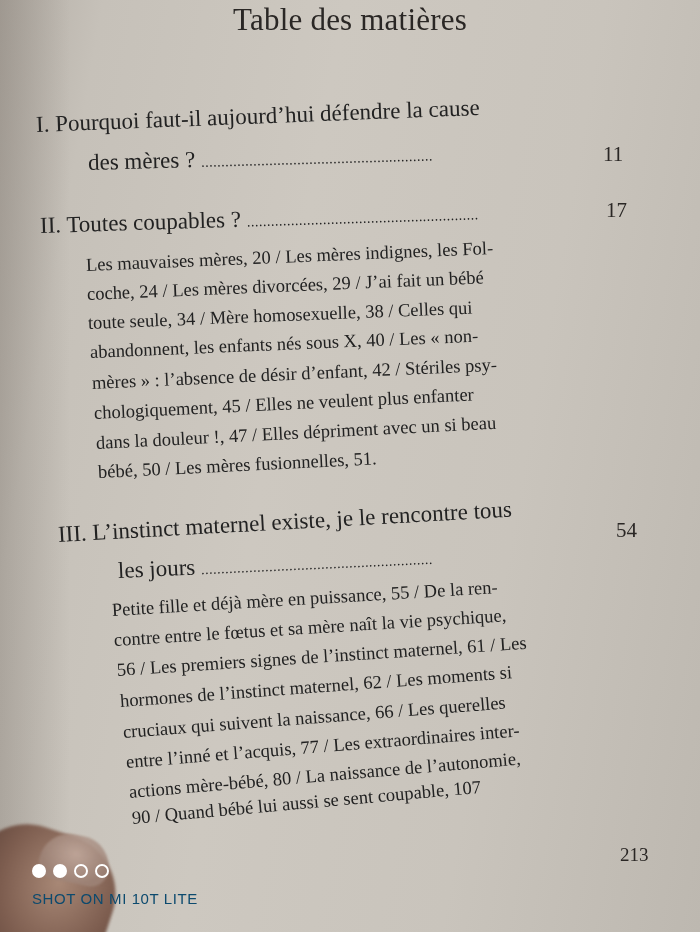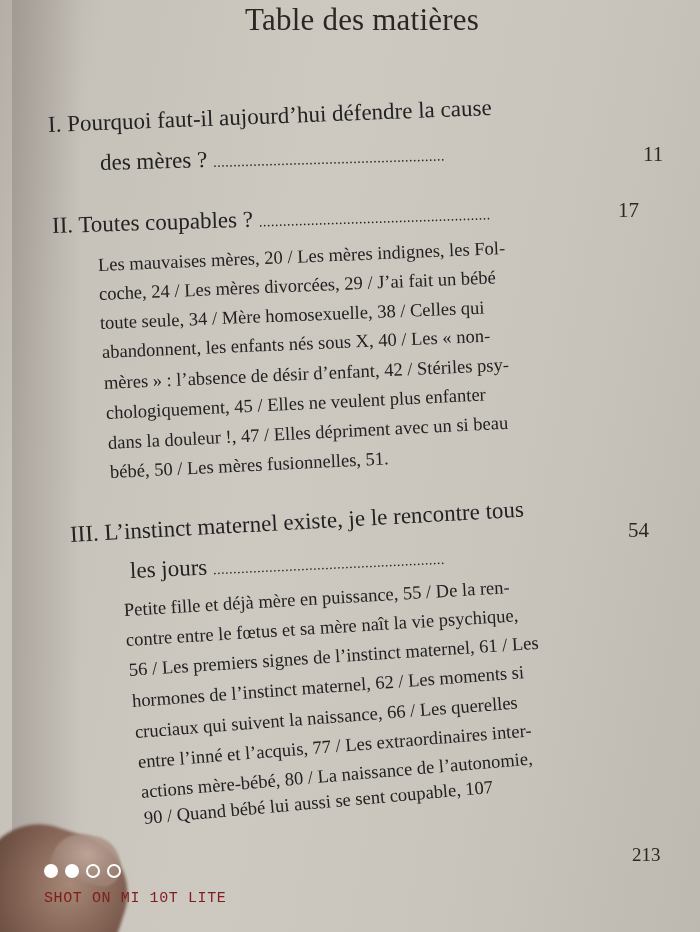--- a/index.html
+++ b/index.html
@@ -7,21 +7,21 @@
       width: 700px; height: 932px;
       overflow: hidden;
     }
     body {
       position: relative;
       background: linear-gradient(100deg, #b4aea6 0%, #c6c1b9 12%, #cdc8c0 40%, #c9c4bc 70%, #bdb8b0 100%);
       font-family: "Liberation Serif", "DejaVu Serif", serif;
       color: #1e1c1a;
     }
     .page {
-      position: absolute; left: 12px; top: 0; width: 632px; height: 932px;
+      position: absolute; left: 0; top: 0; width: 632px; height: 932px;
     }
     .shade-left {
       position: absolute; left: 0; top: 0; width: 70px; height: 932px;
       background: linear-gradient(90deg, rgba(120,112,104,0.35), rgba(120,112,104,0));
     }
     .title {
       position: absolute; left: 0; width: 700px; top: 2px;
       text-align: center; font-size: 31px; color: #2a2725;
       letter-spacing: 0.2px;
     }
@@ -45,22 +45,22 @@
     .nail {
       position: absolute; left: 40px; top: 835px; width: 70px; height: 48px;
       border-radius: 35px 35px 20px 20px;
       background: radial-gradient(ellipse at 50% 40%, #c4aca0, #9e8478 70%);
       transform: rotate(12deg);
       filter: blur(1.2px);
       opacity: 0.85;
     }
     .watermark {
       position: absolute; left: 32px; top: 864px;
-      font-family: Liberation Mono, monospace;
-      color: #7f1d1d;
+      font-family: Liberation Sans, sans-serif;
+      color: #0c4a6e;
     }
     .wm-dots { display: flex; gap: 7px; margin-bottom: 12px; }
     .wm-dot {
       width: 14px; height: 14px; border-radius: 50%;
       box-sizing: border-box; border: 2px solid #fff;
     }
     .wm-dot.filled { background: #fff; }
     .wm-text { font-size: 15px; letter-spacing: 0.6px; }
   </style>
 </head>
@@ -72,21 +72,21 @@
   <div class="title">Table des matières</div>
 
   <div class="line ch-head" style="left:36px; top:112px; transform: rotate(-2.2deg);">
     <span>I.</span>
     <span>Pourquoi faut-il aujourd’hui défendre la cause</span>
   </div>
   <div class="line ch-head" style="left:88px; top:150px; transform: rotate(-1.6deg);">
     <span>des mères ?</span>
     <span class="dots">..........................................................</span>
   </div>
-  <div class="pg" style="left:603px; top:142px;margin-left:28px;">11</div>
+  <div class="pg" style="left:603px; top:142px;">11</div>
 
   <div class="line ch-head" style="left:40px; top:213px; transform: rotate(-1.8deg);">
     <span>II.</span>
     <span>Toutes coupables ?</span>
     <span class="dots">..........................................................</span>
   </div>
   <div class="pg" style="left:606px; top:198px;">17</div>
 
   <div class="line sub" style="left:86px; top:255px; transform: rotate(-2.4deg);">Les mauvaises mères, 20 / Les mères indignes, les Fol-</div>
   <div class="line sub" style="left:87px; top:284px; transform: rotate(-2.4deg);">coche, 24 / Les mères divorcées, 29 / J’ai fait un bébé</div>

